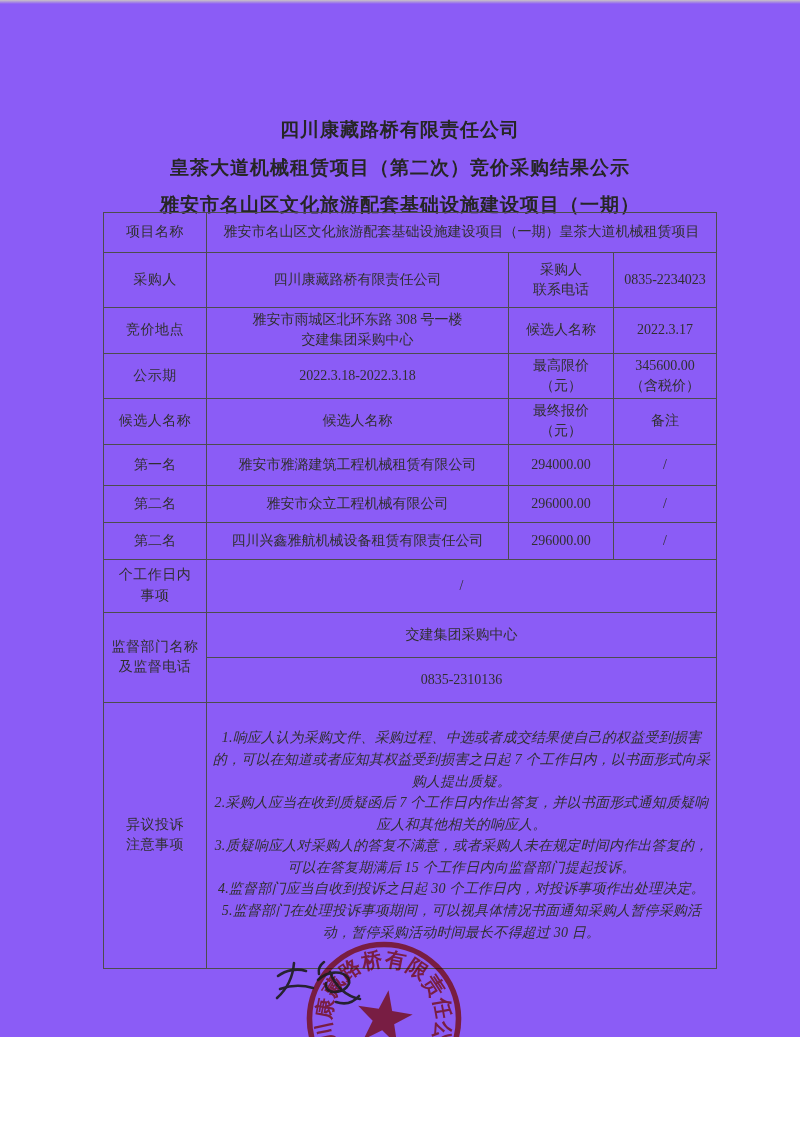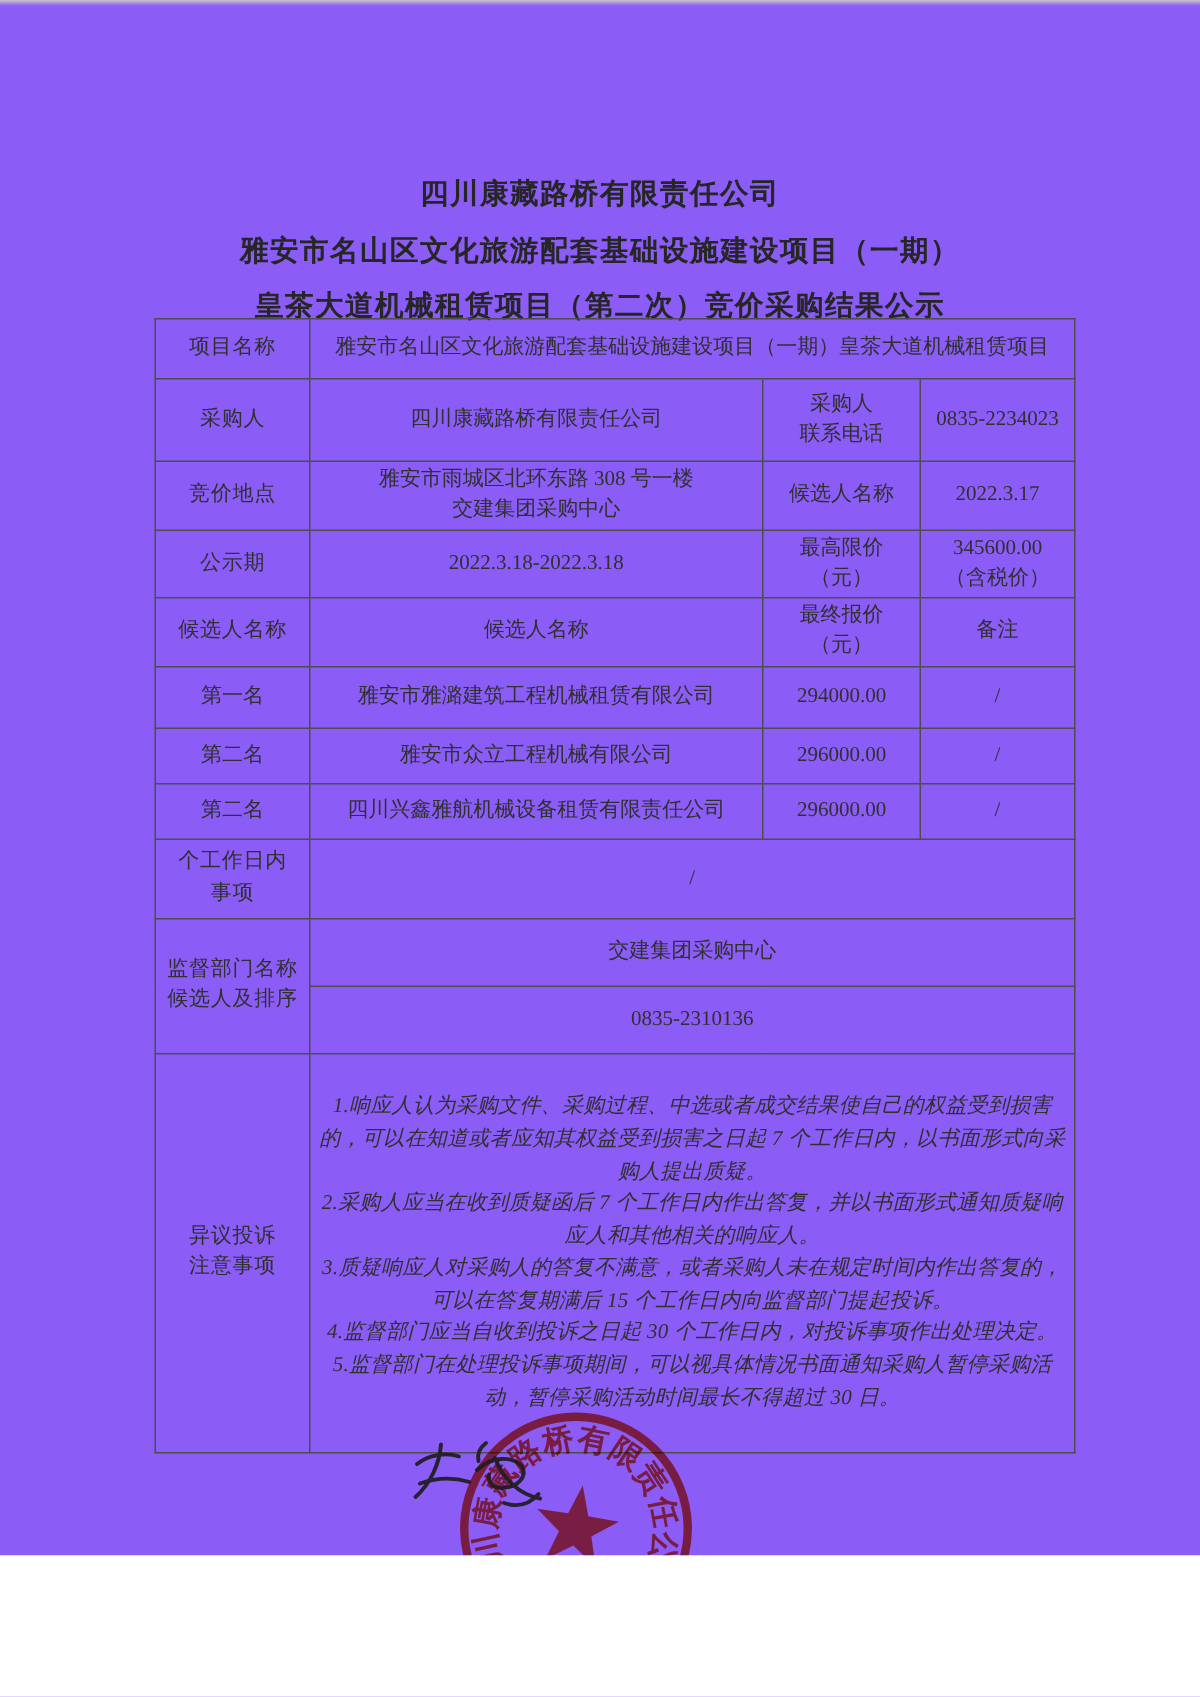--- a/index.html
+++ b/index.html
@@ -44,22 +44,22 @@
 </style>
 </head>
 <body>
 
 <div class="page">
   <div class="scan-edge-top"></div>
   <div class="scan-edge-bottom"></div>
 
   <div class="title-block">
     <div>四川康藏路桥有限责任公司</div>
+    <div>皇茶大道机械租赁项目（第二次）竞价采购结果公示</div>
     <div>雅安市名山区文化旅游配套基础设施建设项目（一期）</div>
-    <div>皇茶大道机械租赁项目（第二次）竞价采购结果公示</div>
   </div>
 
   <table class="doc">
     <colgroup>
         <col style="width:103px">
         <col style="width:302px">
         <col style="width:105px">
         <col style="width:103px">
       </colgroup>
 
@@ -137,21 +137,21 @@
       <td class="lbl">
         <div>个工作日内</div>
         <div>事项</div>
       </td>
       <td colspan="3" class="val-left slash">/</td>
     </tr>
 
     <tr style="height:45px">
       <td rowspan="2" class="lbl">
         <div>监督部门名称</div>
-        <div>候选人及排序</div>
+        <div>及监督电话</div>
       </td>
       <td colspan="3">交建集团采购中心</td>
     </tr>
     <tr style="height:45px">
       <td colspan="3">0835-2310136</td>
     </tr>
 
     <tr style="height:266px">
       <td class="lbl">
         <div>异议投诉</div>

